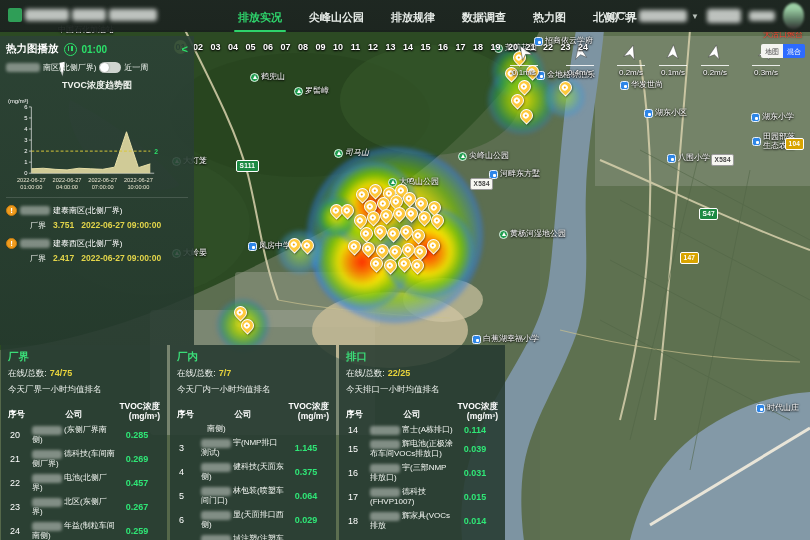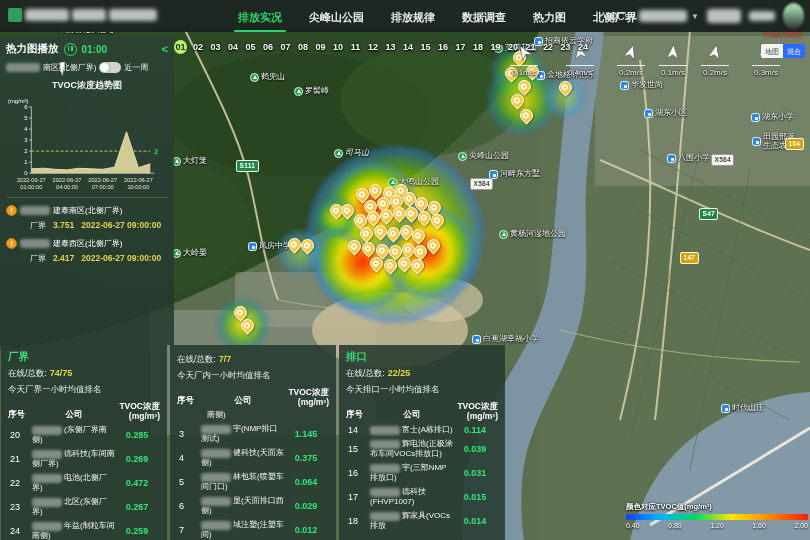--- a/index.html
+++ b/index.html
@@ -65,21 +65,21 @@
   .wline{width:28px;height:1px;background:rgba(255,255,255,.85);margin:1px auto 2px;}
   .wspeed{font-size:8px;color:#fff;text-shadow:0 1px 2px #000,0 0 2px #000;}
 
   
   #maptype{position:absolute;right:5px;top:44px;z-index:9;display:flex;}
   .mt-btn{font-size:7px;line-height:1;padding:3.5px 4px;cursor:pointer;}
   .mt-btn.plain{background:#f4f4f0;color:#444;border-radius:2px 0 0 2px;}
   .mt-btn.active{background:#2d6bff;color:#fff;border-radius:0 2px 2px 0;}
 
   
-  #left-panel{position:absolute;left:0;top:36px;width:174px;height:309px;z-index:11;
+  #left-panel{position:absolute;left:0;top:36px;width:194px;height:309px;z-index:11;
     background:linear-gradient(rgba(44,66,54,.9),rgba(36,56,46,.86));padding:6px 6px 0 6px;}
   .lp-row1{display:flex;align-items:center;gap:5px;}
   .lp-title{font-size:10.5px;font-weight:bold;}
   .pauseic{width:13px;height:13px;border:1.5px solid #2be06a;border-radius:50%;position:relative;flex:0 0 auto;}
   .pauseic::before,.pauseic::after{content:'';position:absolute;top:2.5px;width:1.5px;height:5px;background:#2be06a;}
   .pauseic::before{left:3px;} .pauseic::after{right:3px;}
   .lp-time{color:#2be06a;font-size:10px;font-weight:bold;}
   .lp-collapse{margin-left:auto;color:#2be06a;font-size:11px;font-weight:bold;cursor:pointer;}
   .lp-row2{display:flex;align-items:center;gap:3px;margin-top:6px;font-size:8px;color:#eef3ee;}
   .toggle{width:22px;height:11px;background:#cfd4cf;border-radius:6px;position:relative;flex:0 0 auto;cursor:pointer;}
@@ -251,21 +251,21 @@
         <span>湖东小学</span>
       </div>
       <div class="mlabel" style="left: 667px; top: 154px;">
         <span class="micon blue"></span>
         <span>八围小学</span>
       </div>
       <div class="mlabel wrap" style="left: 752px; top: 133px;">
         <span class="micon blue"></span>
         <span>田园部落生态农业</span>
       </div>
-      <div class="mlabel" style="left: 721px; top: 404px;">
+      <div class="mlabel" style="left: 756px; top: 404px;">
         <span class="micon blue"></span>
         <span>时代山庄</span>
       </div>
       <div class="badge green" style="left: 236px; top: 160px;">S111</div>
       <div class="badge white" style="left: 470px; top: 178px;">X584</div>
       <div class="badge white" style="left: 711px; top: 154px;">X584</div>
       <div class="badge green" style="left: 699px; top: 208px;">S47</div>
       <div class="badge yellow" style="left: 680px; top: 252px;">147</div>
       <div class="badge yellow" style="left: 785px; top: 138px;">104</div>
     </div>
@@ -580,35 +580,36 @@
             <span class="val">0.285</span>
           </div>
           <div class="trow">
             <span class="no">21</span>
             <span class="co"><span class="redact sm" style="width: 30px; margin-right: 2px; vertical-align: middle;"></span>德科技(车间南侧厂界)</span>
             <span class="val">0.269</span>
           </div>
           <div class="trow">
             <span class="no">22</span>
             <span class="co"><span class="redact sm" style="width: 30px; margin-right: 2px; vertical-align: middle;"></span>电池(北侧厂界)</span>
-            <span class="val">0.472</span>
+            <span class="val">0.457</span>
           </div>
           <div class="trow">
             <span class="no">23</span>
             <span class="co"><span class="redact sm" style="width: 30px; margin-right: 2px; vertical-align: middle;"></span>北区(东侧厂界)</span>
             <span class="val">0.267</span>
           </div>
           <div class="trow">
             <span class="no">24</span>
             <span class="co"><span class="redact sm" style="width: 30px; margin-right: 2px; vertical-align: middle;"></span>年益(制粒车间南侧)</span>
             <span class="val">0.259</span>
           </div>
         </div>
     </div>
     <div class="tpanel">
+      <div class="tp-title">厂内</div>
       <div class="tp-online"><span>在线/总数:</span><b>7/7</b></div>
       <div class="tp-sub">今天厂内一小时均值排名</div>
       <div class="thead">
         <span>序号</span>
         <span class="hc">公司</span>
         <span class="hv">
             <span>TVOC浓度</span>
             <span>(mg/m³)</span>
           </span>
       </div>
@@ -676,26 +677,15 @@
           </div>
           <div class="trow">
             <span class="no">18</span>
             <span class="co"><span class="redact sm" style="width: 30px; margin-right: 2px; vertical-align: middle;"></span>辉家具(VOCs排放</span>
             <span class="val">0.014</span>
           </div>
         </div>
     </div>
   </div>
 
-  <div id="legend">
-    <div class="lg-title">颜色对应TVOC值(mg/m³)</div>
-    <div class="lg-bar"></div>
-    <div class="lg-ticks">
-        <span>0.40</span>
-        <span>0.80</span>
-        <span>1.20</span>
-        <span>1.60</span>
-        <span>2.00</span>
-      </div>
-  </div>
 
   <div id="cursor"></div>
 </div>
 
 </body></html>

